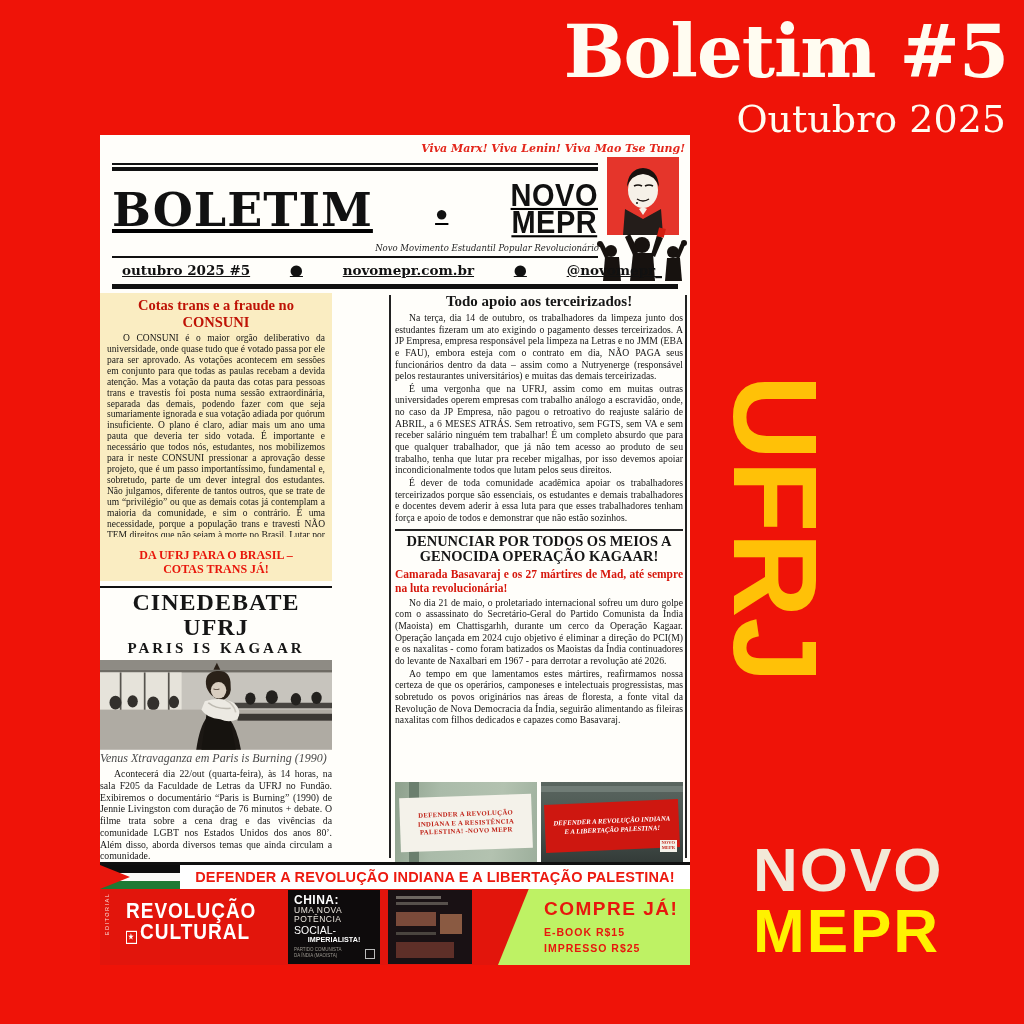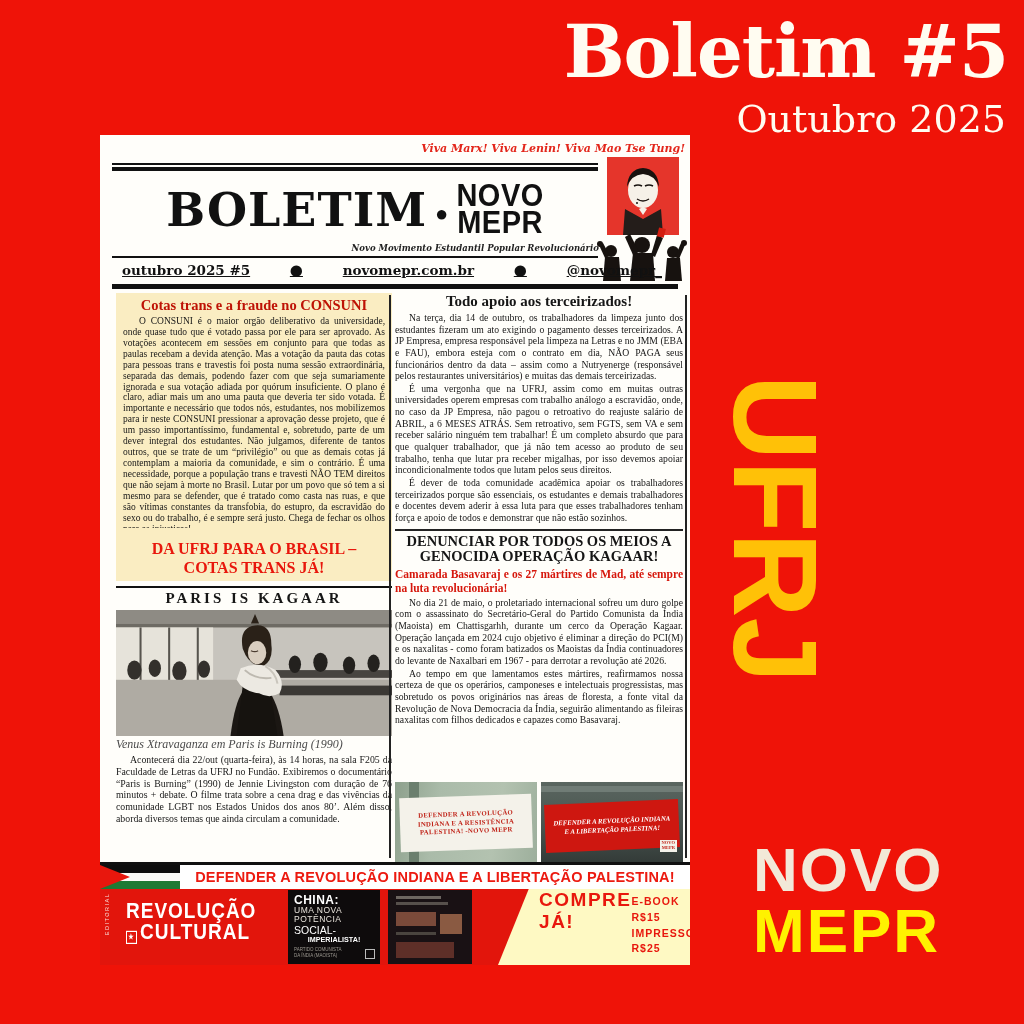--- a/index.html
+++ b/index.html
@@ -19,46 +19,46 @@
   .brand .l2{color:#FFF200;}
   
   .page{position:absolute;left:100px;top:135px;width:590px;height:830px;background:#FFFEFA;}
   .slogan{position:absolute;top:7px;right:5px;color:#E3261B;font-family:"DejaVu Serif",serif;
     font-style:italic;font-weight:bold;font-size:11px;}
   .rule-double{position:absolute;top:28px;left:12px;width:486px;}
   .rule-double .a{height:2px;background:#111;margin-bottom:2px;}
   .rule-double .b{height:4px;background:#111;}
   .mao-art{position:absolute;top:22px;right:2px;width:92px;height:124px;}
   .masthead{position:absolute;top:44px;left:12px;width:486px;height:62px;
-    display:flex;align-items:center;justify-content:center;gap:8px;}
+    display:flex;align-items:center;justify-content:space-between;gap:8px;text-decoration:underline;}
   .mh-title{font-family:"DejaVu Serif",serif;font-weight:bold;font-size:46px;color:#111;letter-spacing:1px;}
   .mh-bullet{font-size:22px;color:#111;margin-top:8px;}
   .mh-org{font-weight:bold;font-size:29px;line-height:.88;letter-spacing:.5px;color:#111;
     white-space:pre-line;text-align:center;transform:scaleY(1.05);}
   .mh-orgsub{position:absolute;top:108px;left:0;width:499px;text-align:right;
-    font-family:"DejaVu Serif",serif;font-style:italic;font-weight:bold;font-size:8.5px;color:#222;}
+    font-family:"DejaVu Serif",serif;font-style:italic;font-weight:normal;font-size:8.5px;color:#222;}
   .rule-thin{position:absolute;top:121px;left:12px;width:486px;height:2px;background:#111;}
   .dateline{position:absolute;top:125px;left:12px;width:560px;height:20px;display:flex;
     align-items:center;justify-content:space-between;padding:0 10px;box-sizing:border-box;
     font-family:"DejaVu Serif",serif;font-weight:bold;font-size:13.5px;color:#111;text-decoration:underline;}
   .dateline .dot{font-size:15px;}
   .bar-thick{position:absolute;top:149px;left:12px;width:566px;height:5px;background:#111;}
   
   .col{position:absolute;top:158px;height:569px;overflow:hidden;display:flex;flex-direction:column;}
-  .col-left{left:16px;width:276px;}
+  .col-left{left:0;width:232px;}
   .col-right{left:295px;width:288px;}
   .col-div{position:absolute;top:160px;left:289px;width:1.5px;height:563px;background:#222;}
   .col-div2{position:absolute;top:160px;left:585px;width:1.5px;height:563px;background:#222;}
   .serifbody{font-family:"Liberation Serif",serif;color:#161616;}
   .yellow-box{background:#FAEDC2;height:288px;box-sizing:border-box;padding:4px 7px 4px;
     display:flex;flex-direction:column;overflow:hidden;}
   .yb-title{font-family:"Liberation Serif",serif;font-weight:bold;font-size:14.5px;color:#BE1205;
     text-align:center;margin-bottom:2px;}
   .yb-body{flex:1;overflow:hidden;font-size:9.5px;line-height:1.15;text-align:justify;text-indent:16px;}
-  .yb-cta{font-family:"Liberation Serif",serif;font-weight:bold;font-size:16px;color:#E8170C;
+  .yb-cta{font-family:"Liberation Serif",serif;font-weight:bold;font-size:12px;color:#E8170C;
     text-align:center;white-space:pre-line;line-height:1.15;margin-top:12px;}
   .cine{border-top:2.5px solid #111;margin-top:5px;padding-top:2px;display:flex;flex-direction:column;flex:1;overflow:hidden;}
   .cine-title{font-family:"Liberation Serif",serif;font-weight:bold;font-size:24px;letter-spacing:1px;
     text-align:center;line-height:1.05;}
   .cine-sub{font-family:"Liberation Serif",serif;font-size:15px;letter-spacing:3px;text-align:center;
     font-weight:600;margin-bottom:3px;}
   .cine-photo{width:100%;height:126px;display:block;}
   .cine-cap{font-family:"Liberation Serif",serif;font-style:italic;font-size:12px;color:#4a4a4a;margin:1px 0 2px;}
   .cine-body{font-size:9.8px;line-height:1.2;text-align:justify;text-indent:14px;}
   .rc-title{font-family:"Liberation Serif",serif;font-weight:bold;font-size:15px;text-align:center;margin-bottom:2px;}
@@ -105,22 +105,22 @@
   .bk-l5{font-weight:bold;font-size:7.2px;line-height:1.2;text-align:center;}
   .bk-pub{font-size:4.5px;color:#9C9890;width:62%;line-height:1.3;margin-top:3px;}
   .bk-logo{position:absolute;right:5px;bottom:5px;width:8px;height:8px;border:1px solid #bbb;}
   .book2{position:absolute;left:288px;top:1px;width:84px;height:74px;background:#191114;}
   .book2 .r1{position:absolute;left:8px;top:6px;width:45px;height:3px;background:#6d6661;}
   .book2 .r2{position:absolute;left:8px;top:12px;width:52px;height:3px;background:#57504c;}
   .book2 .r3{position:absolute;left:8px;top:22px;width:40px;height:14px;background:#7A4A3A;}
   .book2 .r4{position:absolute;left:52px;top:24px;width:22px;height:20px;background:#8A5A42;}
   .book2 .r5{position:absolute;left:8px;top:42px;width:40px;height:3px;background:#4a443f;}
   .book2 .r6{position:absolute;left:8px;top:52px;width:58px;height:16px;background:#5E2F28;}
-  .buy{position:absolute;right:0;top:0;bottom:0;width:192px;background:#fef9c3;
-    clip-path:polygon(16% 0,100% 0,100% 100%,0 100%);display:flex;flex-direction:row;
+  .buy{position:absolute;right:0;top:0;bottom:0;width:192px;background:#bef264;
+    clip-path:polygon(16% 0,100% 0,100% 100%,0 100%);display:flex;flex-direction:column;
     justify-content:center;padding-left:46px;box-sizing:border-box;}
   .buy-cta{color:#E8170D;font-weight:bold;font-size:19px;letter-spacing:1.5px;}
   .buy-p{color:#E8170D;font-weight:bold;font-size:10.5px;letter-spacing:1px;line-height:1.5;margin-top:5px;
     white-space:pre-line;}
 </style>
 </head>
 <body>
 
 <div class="canvas">
 
@@ -190,20 +190,21 @@
     <div class="bar-thick"></div>
 
     <div class="col col-left serifbody">
       <div class="yellow-box">
         <div class="yb-title">Cotas trans e a fraude no CONSUNI</div>
         <div class="yb-body">O CONSUNI é o maior orgão deliberativo da universidade, onde quase tudo que é votado passa por ele para ser aprovado. As votações acontecem em sessões em conjunto para que todas as paulas recebam a devida atenção. Mas a votação da pauta das cotas para pessoas trans e travestis foi posta numa sessão extraordinária, separada das demais, podendo fazer com que seja sumariamente ignorada e sua votação adiada por quórum insuficiente. O plano é claro, adiar mais um ano uma pauta que deveria ter sido votada. É importante e necessário que todos nós, estudantes, nos mobilizemos para ir neste CONSUNI pressionar a aprovação desse projeto, que é um passo importantíssimo, fundamental e, sobretudo, parte de um dever integral dos estudantes. Não julgamos, diferente de tantos outros, que se trate de um “privilégio” ou que as demais cotas já contemplam a maioria da comunidade, e sim o contrário. É uma necessidade, porque a população trans e travesti NÃO TEM direitos que não sejam à morte no Brasil. Lutar por um povo que só tem a si mesmo para se defender, que é tratado como casta nas ruas, e que são vítimas constantes da transfobia, do estupro, da escravidão do sexo ou do trabalho, é e sempre será justo. Chega de fechar os olhos para as injustiças!</div>
         <div class="yb-cta">DA UFRJ PARA O BRASIL –
 COTAS TRANS JÁ!</div>
       </div>
       <div class="cine">
+        <div class="cine-title">CINEDEBATE UFRJ</div>
         <div class="cine-sub">PARIS IS KAGAAR</div>
         <svg class="cine-photo" viewBox="0 0 270 130" preserveAspectRatio="none">
           <rect width="270" height="130" fill="#C7C4BD"></rect>
           <rect width="270" height="14" fill="#8E8B84"></rect>
           <rect y="14" width="270" height="4" fill="#6E6B64"></rect>
           <rect x="0" y="18" width="95" height="60" fill="#E6E3DA"></rect>
           <g stroke="#57544E" stroke-width="2">
             <line x1="24" y1="18" x2="24" y2="78"></line>
               <line x1="52" y1="18" x2="52" y2="78"></line>
               <line x1="80" y1="18" x2="80" y2="78"></line>

